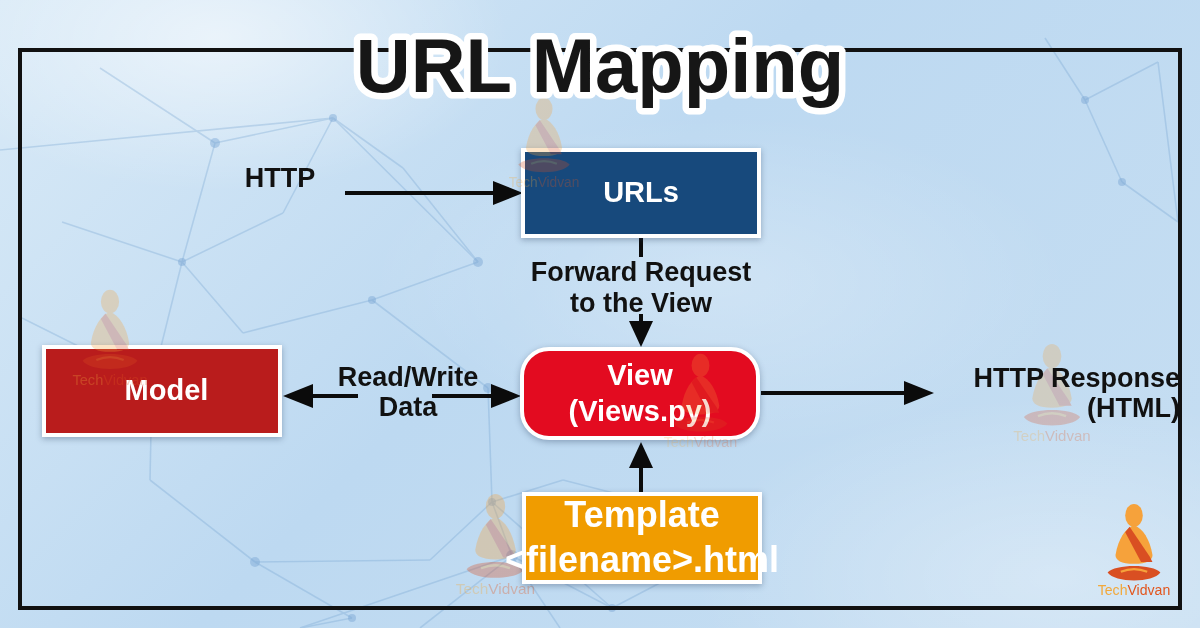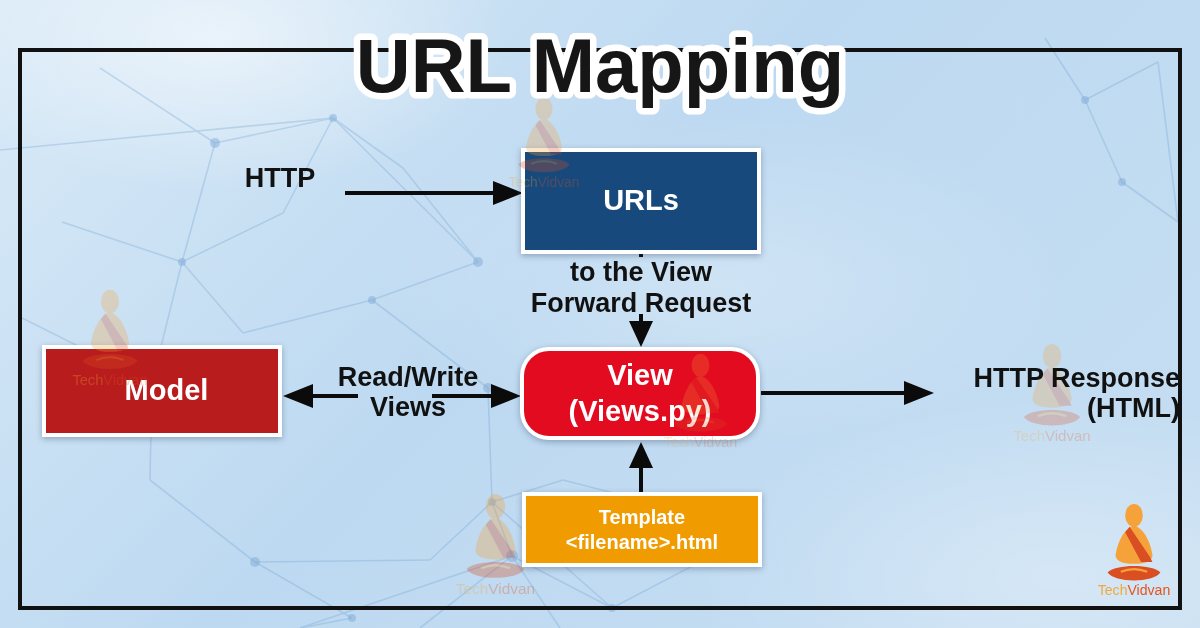--- a/index.html
+++ b/index.html
@@ -19,24 +19,24 @@
   #title-svg text{
     font-family:"Liberation Sans", sans-serif;font-weight:bold;font-size:76px;
     fill:#161616;stroke:#fff;stroke-width:13px;stroke-linejoin:round;
   }
   .node{
     box-sizing:border-box;border:4px solid #fff;z-index:3;
     display:flex;flex-direction:column;align-items:center;justify-content:center;
     color:#fff;font-weight:bold;font-size:29px;line-height:1.24;text-align:center;
     box-shadow:0 2px 6px rgba(35,55,85,.35);
   }
-  #node-urls{left:521px;top:148px;width:240px;height:106px;background:#17497c;}
+  #node-urls{left:521px;top:148px;width:240px;height:90px;background:#17497c;}
   #node-model{left:42px;top:345px;width:240px;height:92px;background:#b91c1c;padding-left:9px;}
   #node-view{left:520px;top:347px;width:240px;height:93px;background:#e30b20;border-radius:29px;}
-  #node-template{left:522px;top:492px;width:240px;height:75px;background:#f09c00;font-size:20px;}
+  #node-template{left:522px;top:492px;width:240px;height:92px;background:#f09c00;font-size:36px;}
   .lbl{
     z-index:2;color:#111;font-weight:bold;font-size:27px;line-height:1.15;text-align:center;
   }
   #lbl-http-request{left:190px;top:163px;width:180px;}
   #lbl-forward{left:505px;top:257px;width:272px;}
   #lbl-readwrite{left:310px;top:362px;width:196px;line-height:1.12;}
   #lbl-http-response{left:940px;top:363px;width:240px;line-height:1.12;text-align:right;}
   #arrows{left:0;top:0;z-index:2;pointer-events:none;}
   #arrows line{stroke:#0b0b0b;stroke-width:4;}
   #arrows polygon{fill:#0b0b0b;}
@@ -191,23 +191,23 @@
 </div>
 <div id="node-template" class="abs node">
   <span>Template</span>
   <span>&lt;filename&gt;.html</span>
 </div>
 
 <div id="lbl-http-request" class="abs lbl">
   <div>HTTP</div>
 </div>
 <div id="lbl-forward" class="abs lbl">
+  <div>Forward Request</div>
   <div>to the View</div>
-  <div>Forward Request</div>
 </div>
 <div id="lbl-readwrite" class="abs lbl">
   <div>Read/Write</div>
-  <div>Views</div>
+  <div>Data</div>
 </div>
 <div id="lbl-http-response" class="abs lbl">
   <div>HTTP Response</div>
   <div>(HTML)</div>
 </div>
 
 </body></html>

